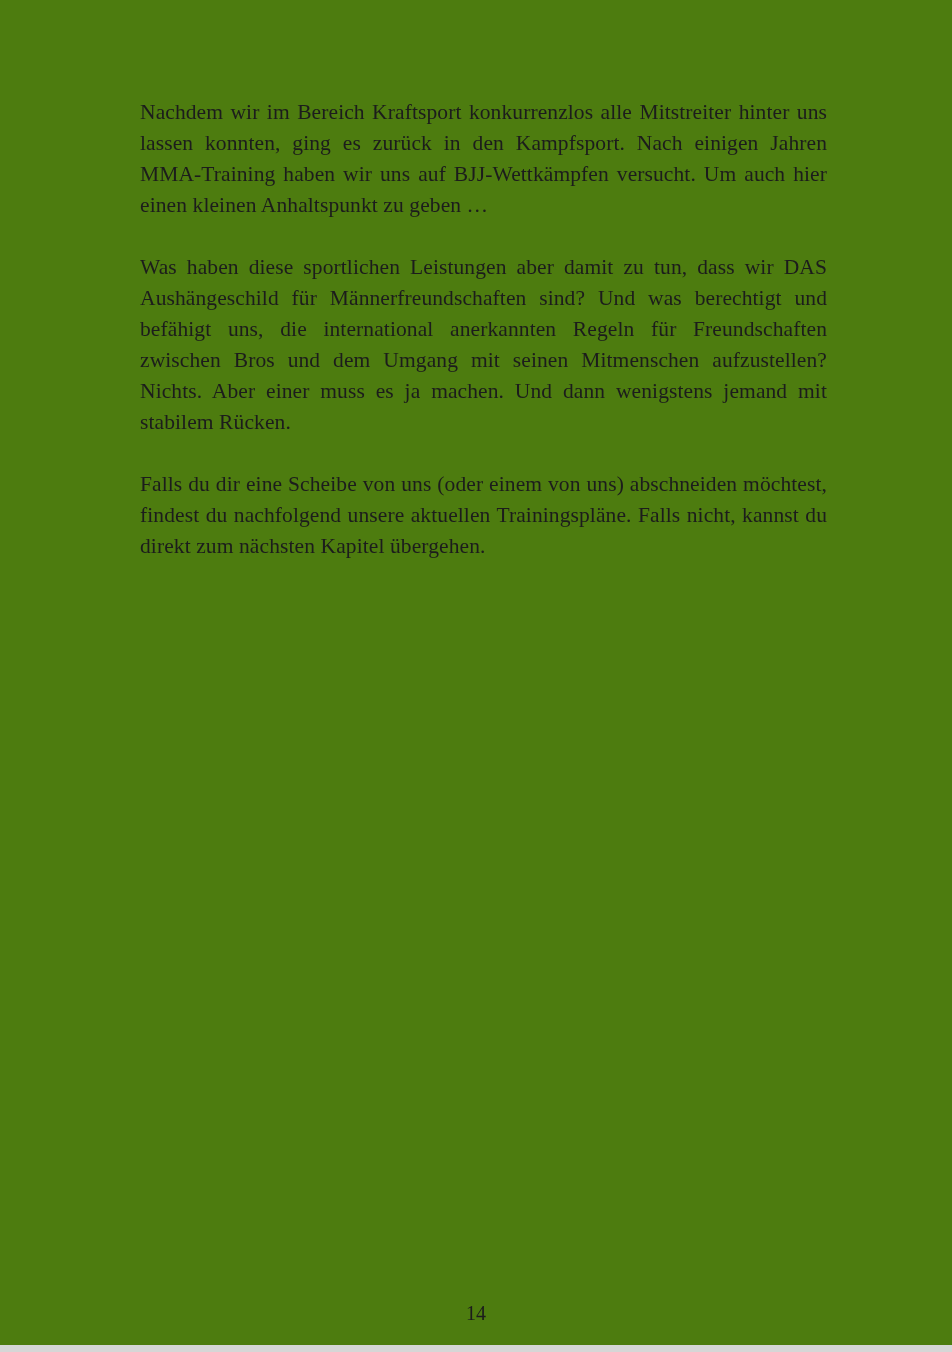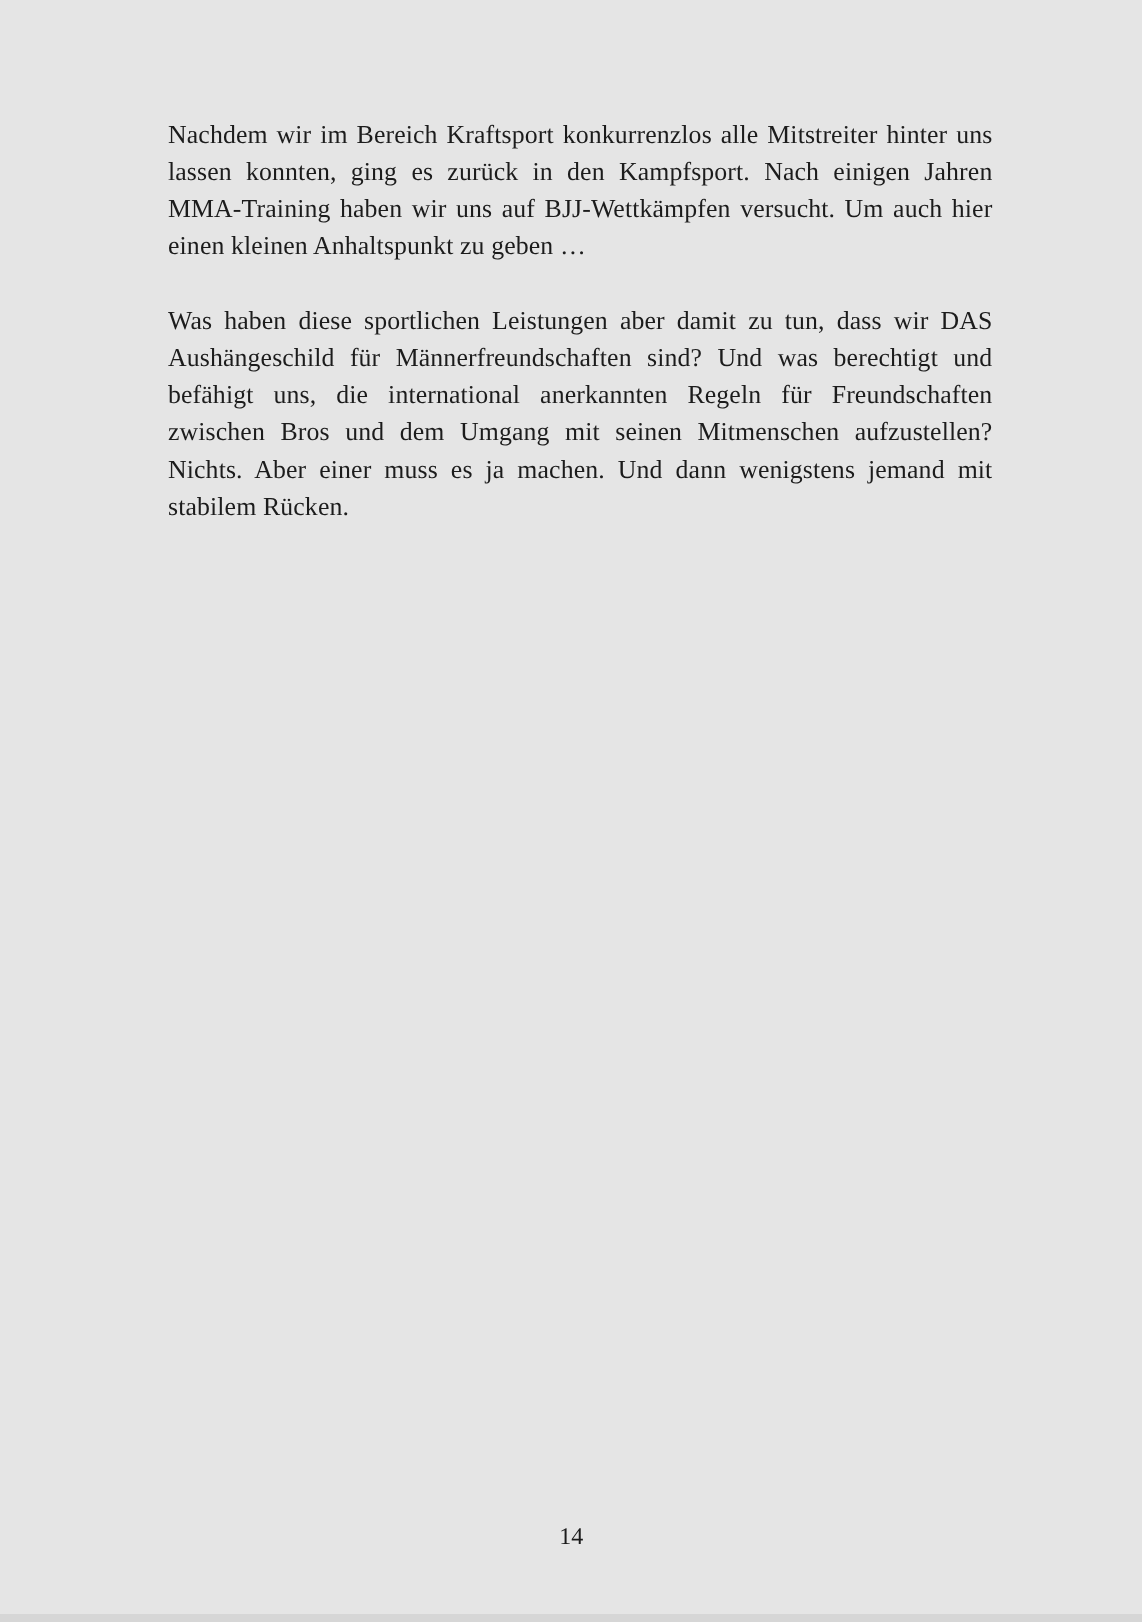--- a/index.html
+++ b/index.html
@@ -14,40 +14,40 @@
     font-family: "Liberation Serif", "DejaVu Serif", serif;
     color: #1c1c1c;
     overflow: hidden;
   }
   .page {
     position: absolute;
     top: 0;
     left: 0;
     width: 952px;
     height: 1352px;
-    background: #e5e5e5;
+    background: #4d7c0f;
   }
   .text-block {
     position: absolute;
     top: 97px;
     left: 140px;
     width: 687px;
   }
   .text-block p {
     margin: 0 0 31px 0;
     font-size: 21.5px;
     line-height: 31px;
     text-align: justify;
     text-justify: inter-word;
     letter-spacing: 0.1px;
     hyphens: manual;
   }
   .page-number {
     position: absolute;
-    top: 1268px;
+    top: 1300px;
     left: 0;
     width: 952px;
     text-align: center;
     font-size: 20px;
     line-height: 26px;
     color: #1c1c1c;
   }
   .bottom-edge {
     position: absolute;
     left: 0;
@@ -58,19 +58,20 @@
   }
 </style>
 </head>
 <body>
 
 <div class="page">
 
   <div class="text-block">
     <p>Nachdem wir im Bereich Kraftsport konkurrenzlos alle Mitstreiter hinter uns lassen konnten, ging es zurück in den Kampfsport. Nach einigen Jahren MMA-Training haben wir uns auf BJJ-Wettkämpfen versucht. Um auch hier einen kleinen Anhaltspunkt zu geben …</p>
     <p>Was haben diese sportlichen Leistungen aber damit zu tun, dass wir DAS Aushängeschild für Männerfreundschaften sind? Und was berechtigt und befähigt uns, die international anerkannten Regeln für Freundschaften zwischen Bros und dem Umgang mit seinen Mitmenschen aufzustellen? Nichts. Aber einer muss es ja machen. Und dann wenigstens jemand mit stabilem Rücken.</p>
+    <p>Falls du dir eine Scheibe von uns (oder einem von uns) abschneiden möchtest, findest du nachfolgend unsere aktuellen Trainingspläne. Falls nicht, kannst du direkt zum nächsten Kapitel übergehen.</p>
   </div>
 
   <div class="page-number">14</div>
 
   <div class="bottom-edge"></div>
 
 </div>
 
 </body></html>

